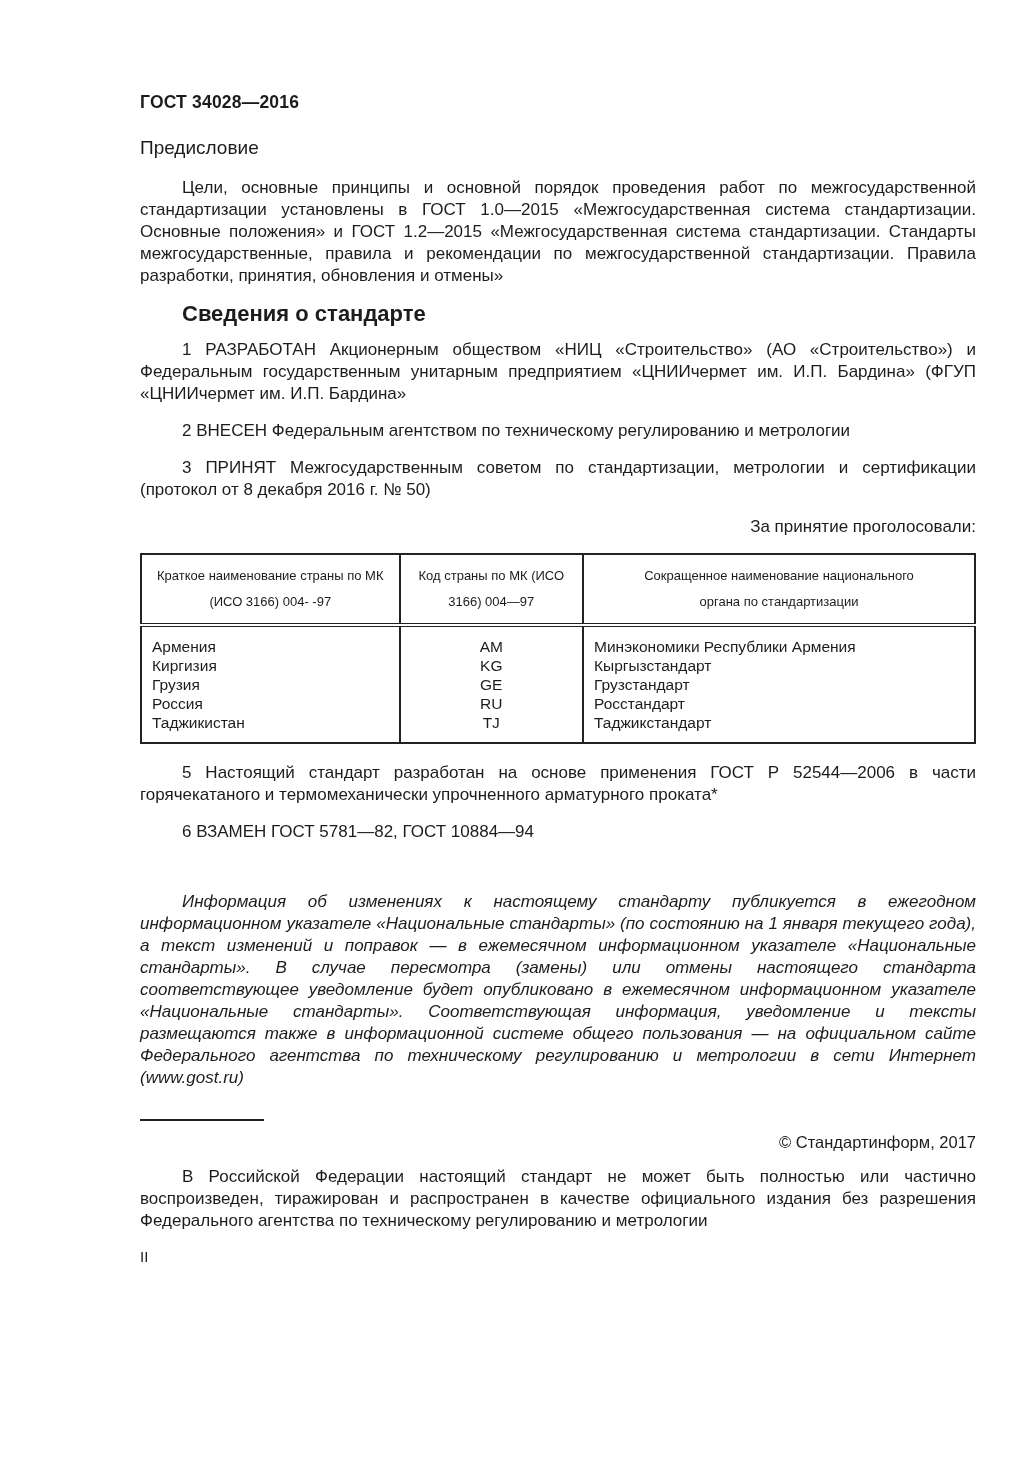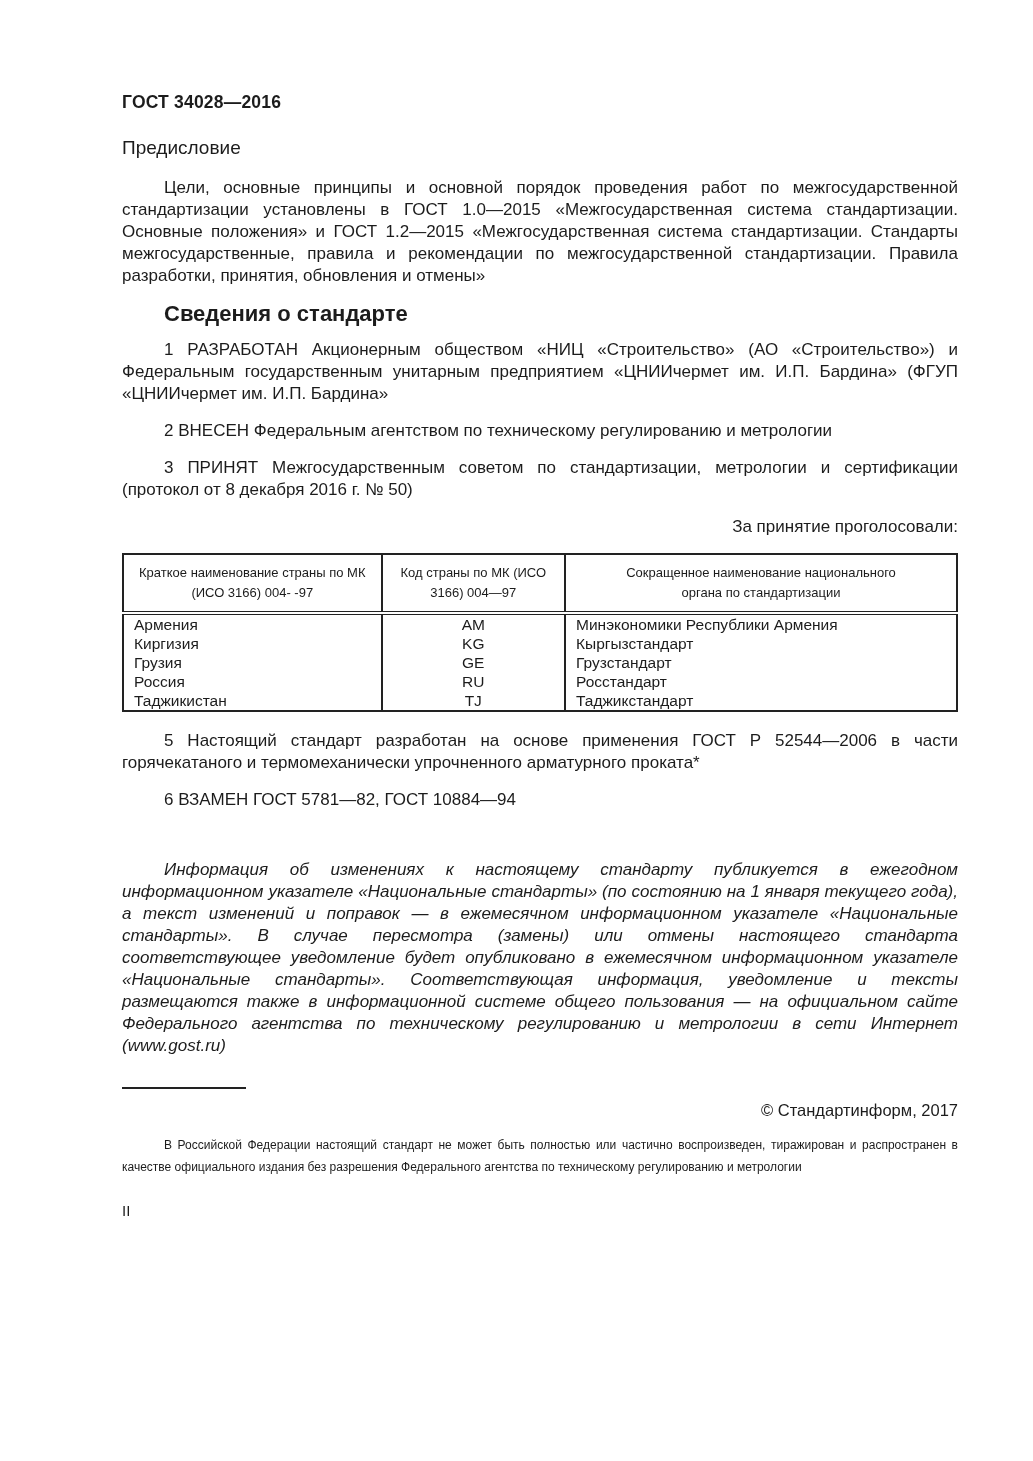--- a/index.html
+++ b/index.html
@@ -8,21 +8,21 @@
     position: relative;
     width: 1033px;
     height: 1461px;
     background: #ffffff;
     color: #1c1c1c;
     font-family: "Liberation Sans", sans-serif;
     overflow: hidden;
   }
   .content {
     position: absolute;
-    left: 122px;
+    left: 140px;
     top: 92px;
     width: 836px;
   }
   .doc-number {
     font-size: 17.5px;
     font-weight: bold;
     letter-spacing: 0.2px;
     margin-bottom: 24px;
   }
   .doc-title {
@@ -52,37 +52,37 @@
     border-collapse: collapse;
     border: 2px solid #222;
     margin: 8px 0 18px 0;
   }
   table.vote thead th {
     border-left: 2px solid #222;
     border-right: 2px solid #222;
     border-bottom: 4px double #222;
     font-size: 13px;
     font-weight: normal;
-    line-height: 20px;
+    line-height: 26px;
     text-align: center;
     vertical-align: middle;
     padding: 8px 6px;
   }
   table.vote thead th .hdr-inner { display: inline-block; }
   table.vote thead th.col3 .hdr-inner { max-width: 300px; }
   table.vote tbody td {
     border-left: 2px solid #222;
     border-right: 2px solid #222;
     font-size: 15.5px;
     line-height: 19px;
     padding: 0 10px;
     vertical-align: top;
   }
-  table.vote tbody tr:first-child td { padding-top: 0; margin-top: 24px; }
-  table.vote tbody tr:last-child td { }
+  table.vote tbody tr:first-child td { padding-top: 10px; margin-top: 24px; }
+  table.vote tbody tr:last-child td { padding-bottom: 10px; }
   table.vote tbody td.c-center { text-align: center; }
   p.notice {
     font-size: 17px;
     line-height: 22px;
     font-style: italic;
     text-align: justify;
     text-indent: 42px;
     margin: 48px 0 0 0;
   }
   .footnote-rule {
@@ -97,25 +97,25 @@
     text-align: justify;
     text-indent: 46px;
     margin-bottom: 4px;
   }
   p.copyright {
     font-size: 16.5px;
     text-align: right;
     margin: 12px 0 14px 0;
   }
   p.restriction {
-    font-size: 12px;
+    font-size: 17px;
     line-height: 22px;
     text-align: justify;
     text-indent: 42px;
-    margin-bottom: 24px;
+    margin-bottom: 16px;
   }
   .page-number {
     font-size: 15px;
     margin-top: 6px;
   }
 </style>
 </head>
 <body>
 
 <div class="page">

